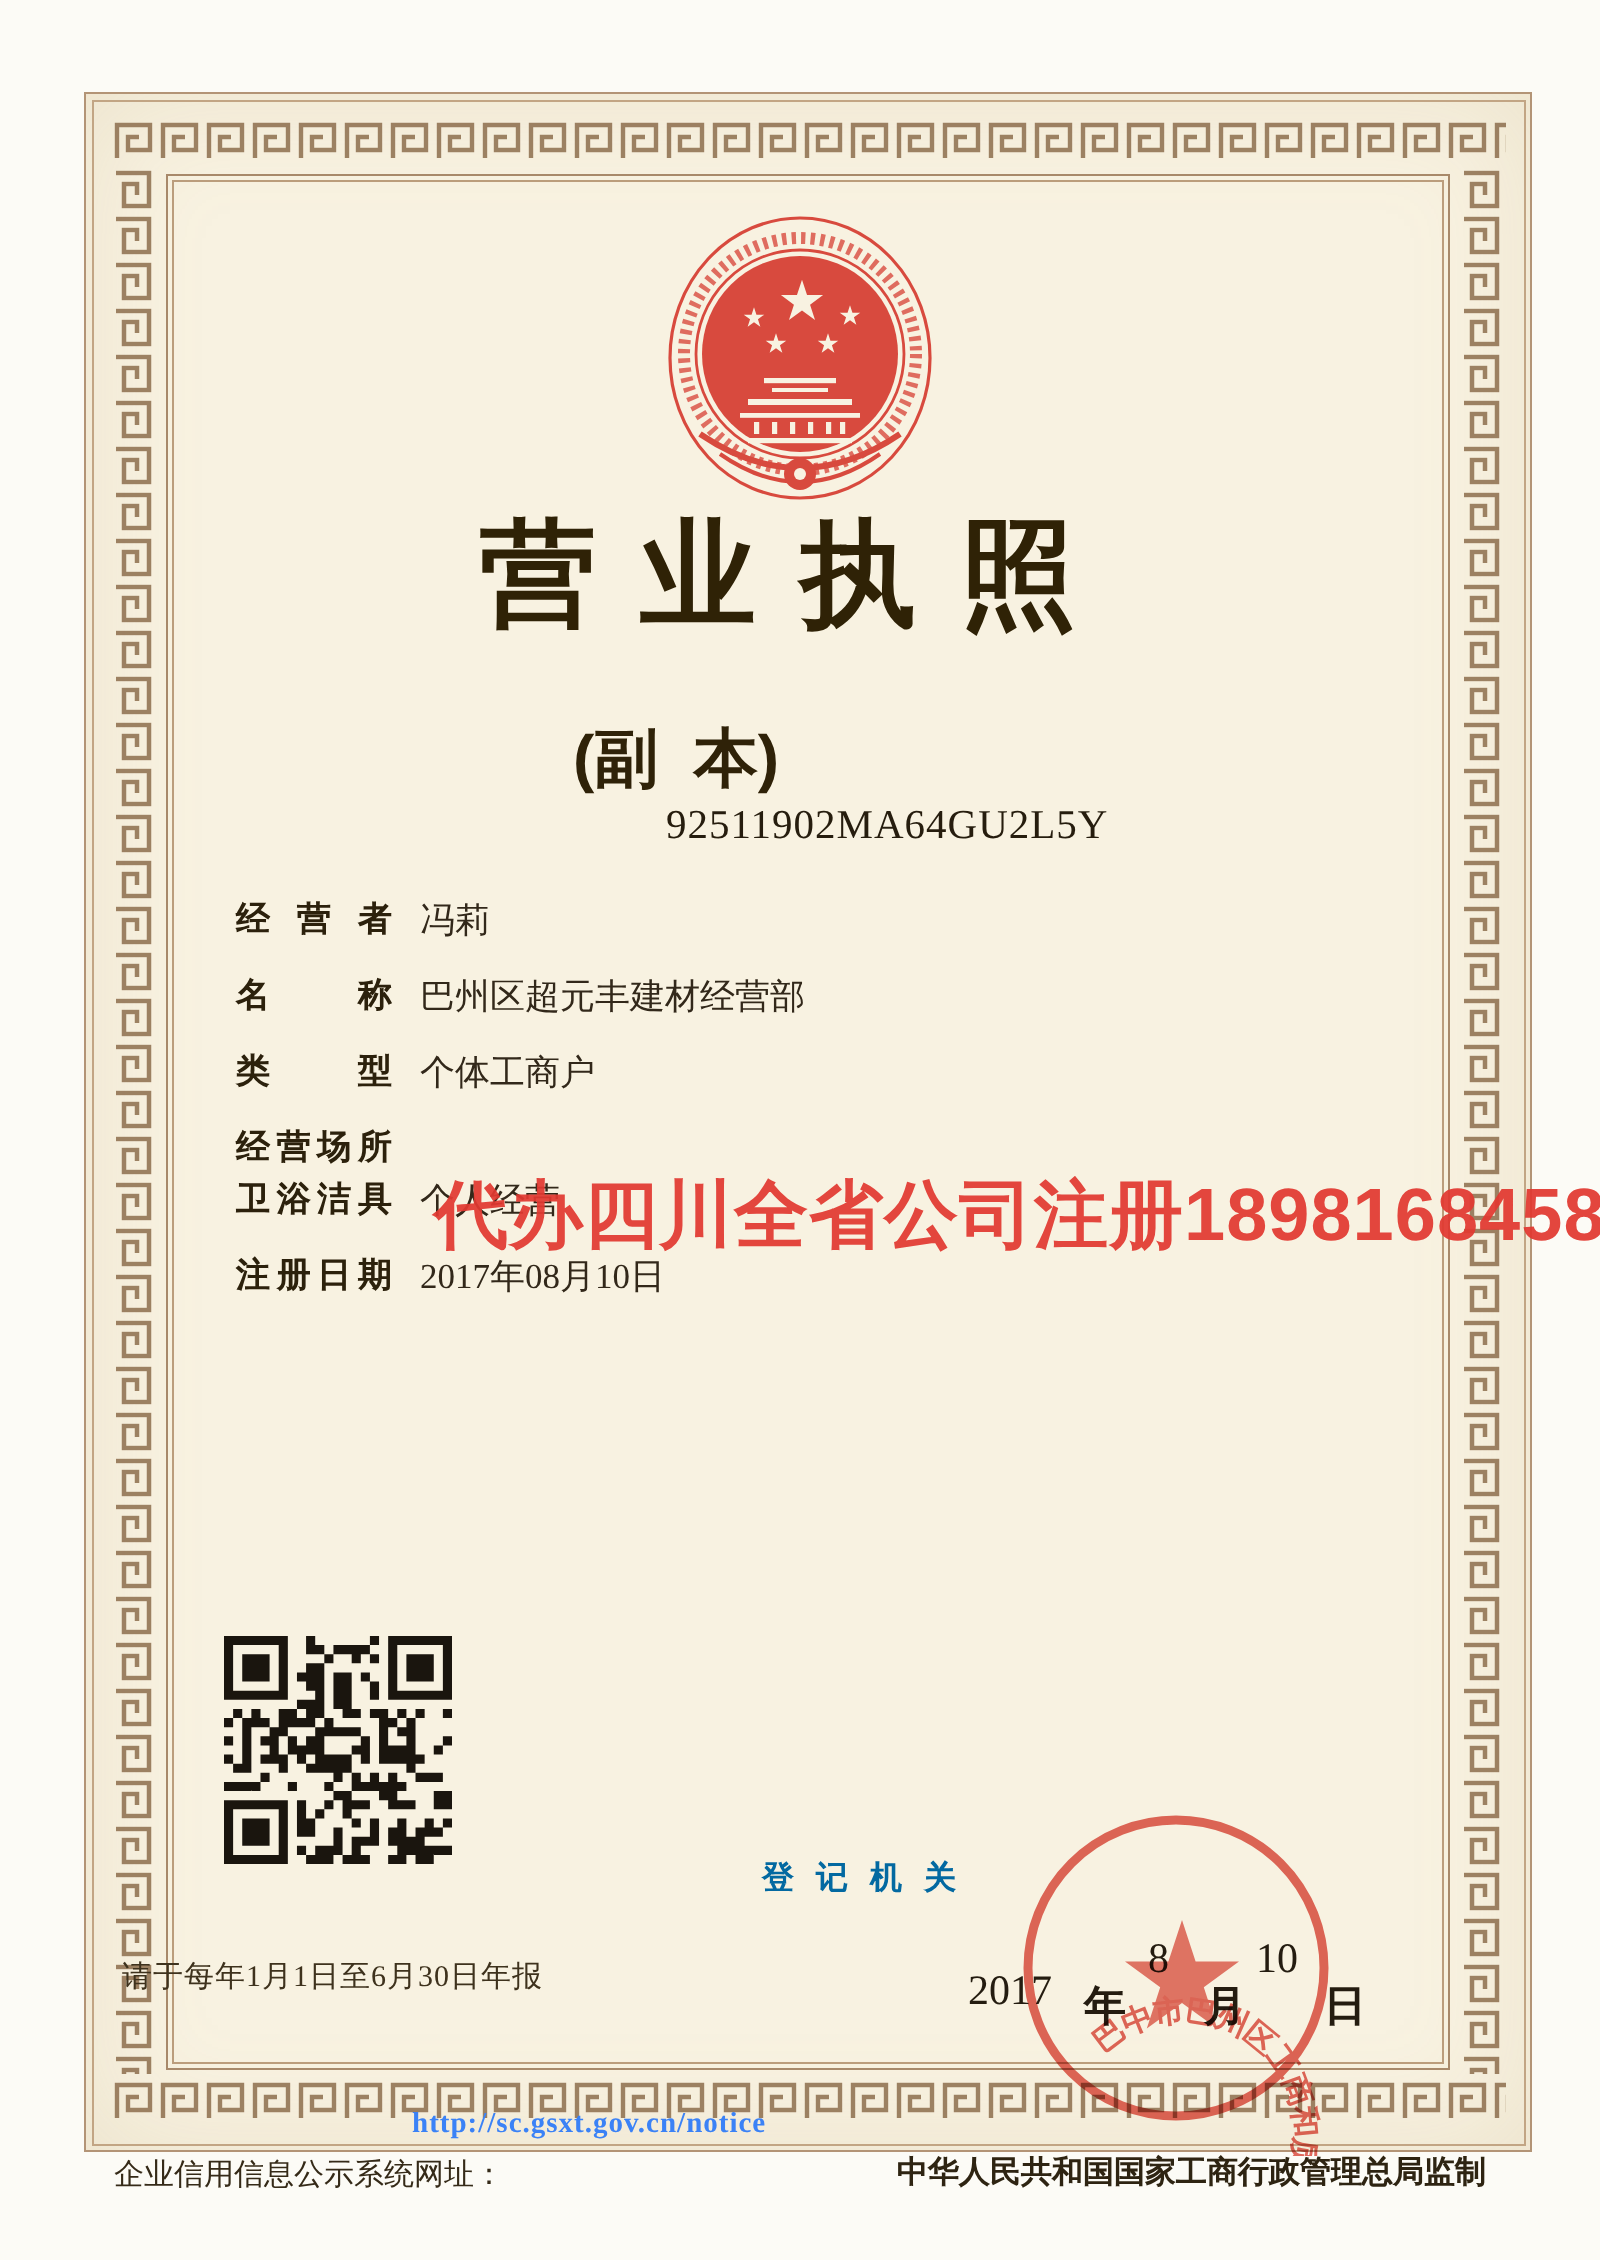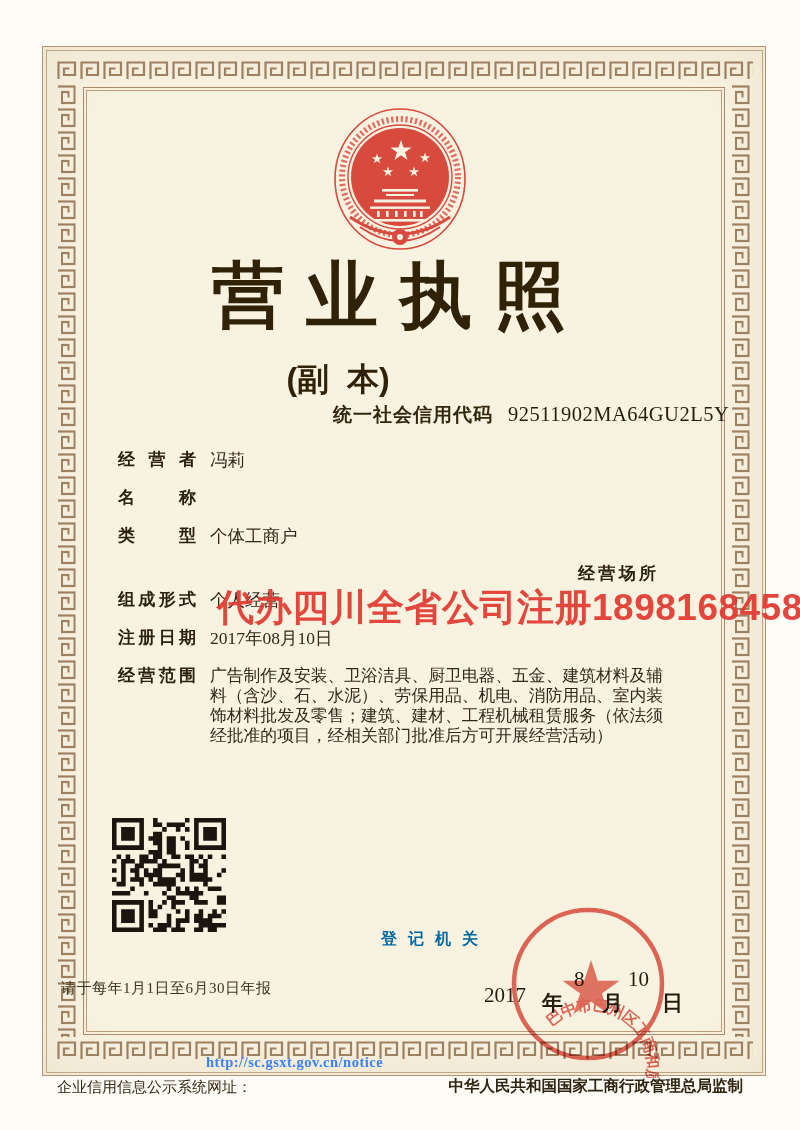--- a/index.html
+++ b/index.html
@@ -30,21 +30,21 @@
   }
   .inner-frame::before {
     content:""; position:absolute; inset:2px; border:1px solid #bb9d7c;
   }
   
   .emblem { position:absolute; left:330px; top:104px; width:140px; height:152px; }
   
   .title {
     position:absolute; left:0; top:258px; width:800px; text-align:center;
     font-family:"Liberation Sans","DejaVu Sans",sans-serif;
-    font-size:72px; font-weight:900; line-height:1.04; color:#2f2206;
+    font-size:58px; font-weight:900; line-height:1.04; color:#2f2206;
     letter-spacing:22px; white-space:nowrap;
   }
   .subtitle {
     position:absolute; left:0; top:358px; width:676px; text-align:center;
     font-family:"Liberation Sans","DejaVu Sans",sans-serif;
     font-size:32px; font-weight:800; color:#2f2208; white-space:pre;
   }
   .credit-line {
     position:absolute; left:333px; top:402px; display:flex; align-items:baseline; gap:15px;
     white-space:nowrap;
@@ -54,21 +54,21 @@
   
   .fields { position:absolute; left:118px; top:450px; width:552px; }
   .frow { display:flex; margin-bottom:18px; line-height:20px; }
   .flabel {
     flex:0 0 78px; margin-right:14px;
     font-family:"Liberation Sans","DejaVu Sans",sans-serif;
     font-size:17px; font-weight:600; color:#2c210c;
     text-align:justify; text-align-last:justify;
   }
   .fvalue { flex:1; font-size:17.5px; color:#32281a; }
-  .frow-premises { margin-bottom:6px;justify-content:flex-end; }
+  .frow-premises { margin-bottom:6px; }
   .frow-premises .fvalue { max-width:445px; }
   .frow-scope .fvalue { font-size:16.8px; line-height:20px; }
   
   .agency-watermark {
     position:absolute; left:217px; top:583px; z-index:6;
     font-family:"Liberation Sans","DejaVu Sans",sans-serif;
     font-size:37px; font-weight:600; color:#e23931; white-space:nowrap;
     opacity:.93; letter-spacing:0.5px;
   }
   
@@ -160,50 +160,46 @@
       <rect x="90" y="106" width="2.6" height="6"></rect>
     <rect x="44" y="114" width="52" height="2.6"></rect>
   </g>
   <circle cx="70" cy="132" r="8" fill="#d84a3e"></circle>
   <circle cx="70" cy="132" r="3" fill="#f8f2e1"></circle>
 </svg>
 
 <div class="title">营业执照</div>
 <div class="subtitle">(副  本)</div>
 <div class="credit-line">
-  <span class="credit-label">统一社会信用代码</span>
   <span class="credit-code">92511902MA64GU2L5Y</span>
 </div>
 
 <div class="fields">
   <div class="frow">
     <span class="flabel">经营者</span>
     <span class="fvalue">冯莉</span>
   </div>
   <div class="frow">
     <span class="flabel">名称</span>
+    <span class="fvalue">巴州区超元丰建材经营部</span>
   </div>
   <div class="frow">
     <span class="flabel">类型</span>
     <span class="fvalue">个体工商户</span>
   </div>
   <div class="frow frow-premises">
     <span class="flabel">经营场所</span>
   </div>
   <div class="frow">
-    <span class="flabel">组成形式</span>
+    <span class="flabel">卫浴洁具</span>
     <span class="fvalue">个人经营</span>
   </div>
   <div class="frow">
     <span class="flabel">注册日期</span>
     <span class="fvalue">2017年08月10日</span>
-  </div>
-  <div class="frow frow-scope">
-    <span class="flabel">经营范围</span>
-    <span class="fvalue">广告制作及安装、卫浴洁具、厨卫电器、五金、建筑材料及辅料（含沙、石、水泥）、劳保用品、机电、消防用品、室内装饰材料批发及零售；建筑、建材、工程机械租赁服务（依法须经批准的项目，经相关部门批准后方可开展经营活动）</span>
   </div>
 </div>
 
 <div class="agency-watermark">代办四川全省公司注册18981684588</div>
 
 <svg id="qr-svg" class="qr" viewBox="0 0 114 114" xmlns="http://www.w3.org/2000/svg">
     <path d="M41.04 0.00h4.56v4.56h-4.56zM72.96 0.00h4.56v4.56h-4.56zM41.04 4.56h4.56v4.56h-4.56zM45.60 4.56h4.56v4.56h-4.56zM54.72 4.56h4.56v4.56h-4.56zM59.28 4.56h4.56v4.56h-4.56zM63.84 4.56h4.56v4.56h-4.56zM68.40 4.56h4.56v4.56h-4.56zM50.16 9.12h4.56v4.56h-4.56zM63.84 9.12h4.56v4.56h-4.56zM72.96 9.12h4.56v4.56h-4.56zM41.04 13.68h4.56v4.56h-4.56zM45.60 13.68h4.56v4.56h-4.56zM36.48 18.24h4.56v4.56h-4.56zM41.04 18.24h4.56v4.56h-4.56zM45.60 18.24h4.56v4.56h-4.56zM54.72 18.24h4.56v4.56h-4.56zM59.28 18.24h4.56v4.56h-4.56zM68.40 18.24h4.56v4.56h-4.56zM41.04 22.80h4.56v4.56h-4.56zM45.60 22.80h4.56v4.56h-4.56zM54.72 22.80h4.56v4.56h-4.56zM59.28 22.80h4.56v4.56h-4.56zM72.96 22.80h4.56v4.56h-4.56zM45.60 27.36h4.56v4.56h-4.56zM54.72 27.36h4.56v4.56h-4.56zM59.28 27.36h4.56v4.56h-4.56zM72.96 27.36h4.56v4.56h-4.56zM36.48 31.92h4.56v4.56h-4.56zM41.04 31.92h4.56v4.56h-4.56zM45.60 31.92h4.56v4.56h-4.56zM54.72 31.92h4.56v4.56h-4.56zM59.28 31.92h4.56v4.56h-4.56zM4.56 36.48h4.56v4.56h-4.56zM13.68 36.48h4.56v4.56h-4.56zM27.36 36.48h4.56v4.56h-4.56zM31.92 36.48h4.56v4.56h-4.56zM41.04 36.48h4.56v4.56h-4.56zM45.60 36.48h4.56v4.56h-4.56zM59.28 36.48h4.56v4.56h-4.56zM63.84 36.48h4.56v4.56h-4.56zM72.96 36.48h4.56v4.56h-4.56zM77.52 36.48h4.56v4.56h-4.56zM86.64 36.48h4.56v4.56h-4.56zM95.76 36.48h4.56v4.56h-4.56zM109.44 36.48h4.56v4.56h-4.56zM0.00 41.04h4.56v4.56h-4.56zM9.12 41.04h4.56v4.56h-4.56zM13.68 41.04h4.56v4.56h-4.56zM18.24 41.04h4.56v4.56h-4.56zM27.36 41.04h4.56v4.56h-4.56zM31.92 41.04h4.56v4.56h-4.56zM36.48 41.04h4.56v4.56h-4.56zM41.04 41.04h4.56v4.56h-4.56zM50.16 41.04h4.56v4.56h-4.56zM77.52 41.04h4.56v4.56h-4.56zM82.08 41.04h4.56v4.56h-4.56zM91.20 41.04h4.56v4.56h-4.56zM9.12 45.60h4.56v4.56h-4.56zM22.80 45.60h4.56v4.56h-4.56zM27.36 45.60h4.56v4.56h-4.56zM45.60 45.60h4.56v4.56h-4.56zM50.16 45.60h4.56v4.56h-4.56zM54.72 45.60h4.56v4.56h-4.56zM59.28 45.60h4.56v4.56h-4.56zM63.84 45.60h4.56v4.56h-4.56zM77.52 45.60h4.56v4.56h-4.56zM86.64 45.60h4.56v4.56h-4.56zM91.20 45.60h4.56v4.56h-4.56zM0.00 50.16h4.56v4.56h-4.56zM9.12 50.16h4.56v4.56h-4.56zM18.24 50.16h4.56v4.56h-4.56zM22.80 50.16h4.56v4.56h-4.56zM31.92 50.16h4.56v4.56h-4.56zM41.04 50.16h4.56v4.56h-4.56zM45.60 50.16h4.56v4.56h-4.56zM68.40 50.16h4.56v4.56h-4.56zM77.52 50.16h4.56v4.56h-4.56zM91.20 50.16h4.56v4.56h-4.56zM109.44 50.16h4.56v4.56h-4.56zM9.12 54.72h4.56v4.56h-4.56zM22.80 54.72h4.56v4.56h-4.56zM31.92 54.72h4.56v4.56h-4.56zM36.48 54.72h4.56v4.56h-4.56zM41.04 54.72h4.56v4.56h-4.56zM45.60 54.72h4.56v4.56h-4.56zM63.84 54.72h4.56v4.56h-4.56zM68.40 54.72h4.56v4.56h-4.56zM77.52 54.72h4.56v4.56h-4.56zM82.08 54.72h4.56v4.56h-4.56zM86.64 54.72h4.56v4.56h-4.56zM91.20 54.72h4.56v4.56h-4.56zM104.88 54.72h4.56v4.56h-4.56zM0.00 59.28h4.56v4.56h-4.56zM9.12 59.28h4.56v4.56h-4.56zM18.24 59.28h4.56v4.56h-4.56zM22.80 59.28h4.56v4.56h-4.56zM27.36 59.28h4.56v4.56h-4.56zM36.48 59.28h4.56v4.56h-4.56zM45.60 59.28h4.56v4.56h-4.56zM50.16 59.28h4.56v4.56h-4.56zM54.72 59.28h4.56v4.56h-4.56zM59.28 59.28h4.56v4.56h-4.56zM68.40 59.28h4.56v4.56h-4.56zM77.52 59.28h4.56v4.56h-4.56zM82.08 59.28h4.56v4.56h-4.56zM86.64 59.28h4.56v4.56h-4.56zM91.20 59.28h4.56v4.56h-4.56zM95.76 59.28h4.56v4.56h-4.56zM4.56 63.84h4.56v4.56h-4.56zM9.12 63.84h4.56v4.56h-4.56zM27.36 63.84h4.56v4.56h-4.56zM41.04 63.84h4.56v4.56h-4.56zM45.60 63.84h4.56v4.56h-4.56zM50.16 63.84h4.56v4.56h-4.56zM54.72 63.84h4.56v4.56h-4.56zM59.28 63.84h4.56v4.56h-4.56zM91.20 63.84h4.56v4.56h-4.56zM18.24 68.40h4.56v4.56h-4.56zM54.72 68.40h4.56v4.56h-4.56zM63.84 68.40h4.56v4.56h-4.56zM72.96 68.40h4.56v4.56h-4.56zM82.08 68.40h4.56v4.56h-4.56zM95.76 68.40h4.56v4.56h-4.56zM100.32 68.40h4.56v4.56h-4.56zM104.88 68.40h4.56v4.56h-4.56zM0.00 72.96h4.56v4.56h-4.56zM4.56 72.96h4.56v4.56h-4.56zM9.12 72.96h4.56v4.56h-4.56zM13.68 72.96h4.56v4.56h-4.56zM31.92 72.96h4.56v4.56h-4.56zM50.16 72.96h4.56v4.56h-4.56zM63.84 72.96h4.56v4.56h-4.56zM68.40 72.96h4.56v4.56h-4.56zM72.96 72.96h4.56v4.56h-4.56zM77.52 72.96h4.56v4.56h-4.56zM82.08 72.96h4.56v4.56h-4.56zM86.64 72.96h4.56v4.56h-4.56zM54.72 77.52h4.56v4.56h-4.56zM59.28 77.52h4.56v4.56h-4.56zM77.52 77.52h4.56v4.56h-4.56zM82.08 77.52h4.56v4.56h-4.56zM104.88 77.52h4.56v4.56h-4.56zM109.44 77.52h4.56v4.56h-4.56zM36.48 82.08h4.56v4.56h-4.56zM50.16 82.08h4.56v4.56h-4.56zM59.28 82.08h4.56v4.56h-4.56zM63.84 82.08h4.56v4.56h-4.56zM68.40 82.08h4.56v4.56h-4.56zM82.08 82.08h4.56v4.56h-4.56zM86.64 82.08h4.56v4.56h-4.56zM91.20 82.08h4.56v4.56h-4.56zM104.88 82.08h4.56v4.56h-4.56zM109.44 82.08h4.56v4.56h-4.56zM36.48 86.64h4.56v4.56h-4.56zM45.60 86.64h4.56v4.56h-4.56zM59.28 86.64h4.56v4.56h-4.56zM36.48 91.20h4.56v4.56h-4.56zM41.04 91.20h4.56v4.56h-4.56zM63.84 91.20h4.56v4.56h-4.56zM72.96 91.20h4.56v4.56h-4.56zM86.64 91.20h4.56v4.56h-4.56zM100.32 91.20h4.56v4.56h-4.56zM109.44 91.20h4.56v4.56h-4.56zM36.48 95.76h4.56v4.56h-4.56zM41.04 95.76h4.56v4.56h-4.56zM54.72 95.76h4.56v4.56h-4.56zM72.96 95.76h4.56v4.56h-4.56zM82.08 95.76h4.56v4.56h-4.56zM86.64 95.76h4.56v4.56h-4.56zM95.76 95.76h4.56v4.56h-4.56zM100.32 95.76h4.56v4.56h-4.56zM104.88 95.76h4.56v4.56h-4.56zM54.72 100.32h4.56v4.56h-4.56zM63.84 100.32h4.56v4.56h-4.56zM68.40 100.32h4.56v4.56h-4.56zM72.96 100.32h4.56v4.56h-4.56zM82.08 100.32h4.56v4.56h-4.56zM86.64 100.32h4.56v4.56h-4.56zM91.20 100.32h4.56v4.56h-4.56zM95.76 100.32h4.56v4.56h-4.56zM36.48 104.88h4.56v4.56h-4.56zM45.60 104.88h4.56v4.56h-4.56zM50.16 104.88h4.56v4.56h-4.56zM54.72 104.88h4.56v4.56h-4.56zM63.84 104.88h4.56v4.56h-4.56zM86.64 104.88h4.56v4.56h-4.56zM91.20 104.88h4.56v4.56h-4.56zM95.76 104.88h4.56v4.56h-4.56zM100.32 104.88h4.56v4.56h-4.56zM104.88 104.88h4.56v4.56h-4.56zM109.44 104.88h4.56v4.56h-4.56zM41.04 109.44h4.56v4.56h-4.56zM45.60 109.44h4.56v4.56h-4.56zM50.16 109.44h4.56v4.56h-4.56zM59.28 109.44h4.56v4.56h-4.56zM63.84 109.44h4.56v4.56h-4.56zM68.40 109.44h4.56v4.56h-4.56zM82.08 109.44h4.56v4.56h-4.56zM86.64 109.44h4.56v4.56h-4.56zM95.76 109.44h4.56v4.56h-4.56zM100.32 109.44h4.56v4.56h-4.56z" fill="#1a150e"></path>
     <path d="M0 0h31.919999999999998v31.919999999999998h-31.919999999999998zM4.56 4.56h22.799999999999997v22.799999999999997h-22.799999999999997zM9.12 9.12h13.68v13.68h-13.68z" fill="#1a150e" fill-rule="evenodd"></path>
     <path d="M82.08 0h31.919999999999998v31.919999999999998h-31.919999999999998zM86.64 4.56h22.799999999999997v22.799999999999997h-22.799999999999997zM91.2 9.12h13.68v13.68h-13.68z" fill="#1a150e" fill-rule="evenodd"></path>
     <path d="M0 82.08h31.919999999999998v31.919999999999998h-31.919999999999998zM4.56 86.64h22.799999999999997v22.799999999999997h-22.799999999999997zM9.12 91.2h13.68v13.68h-13.68z" fill="#1a150e" fill-rule="evenodd"></path>

